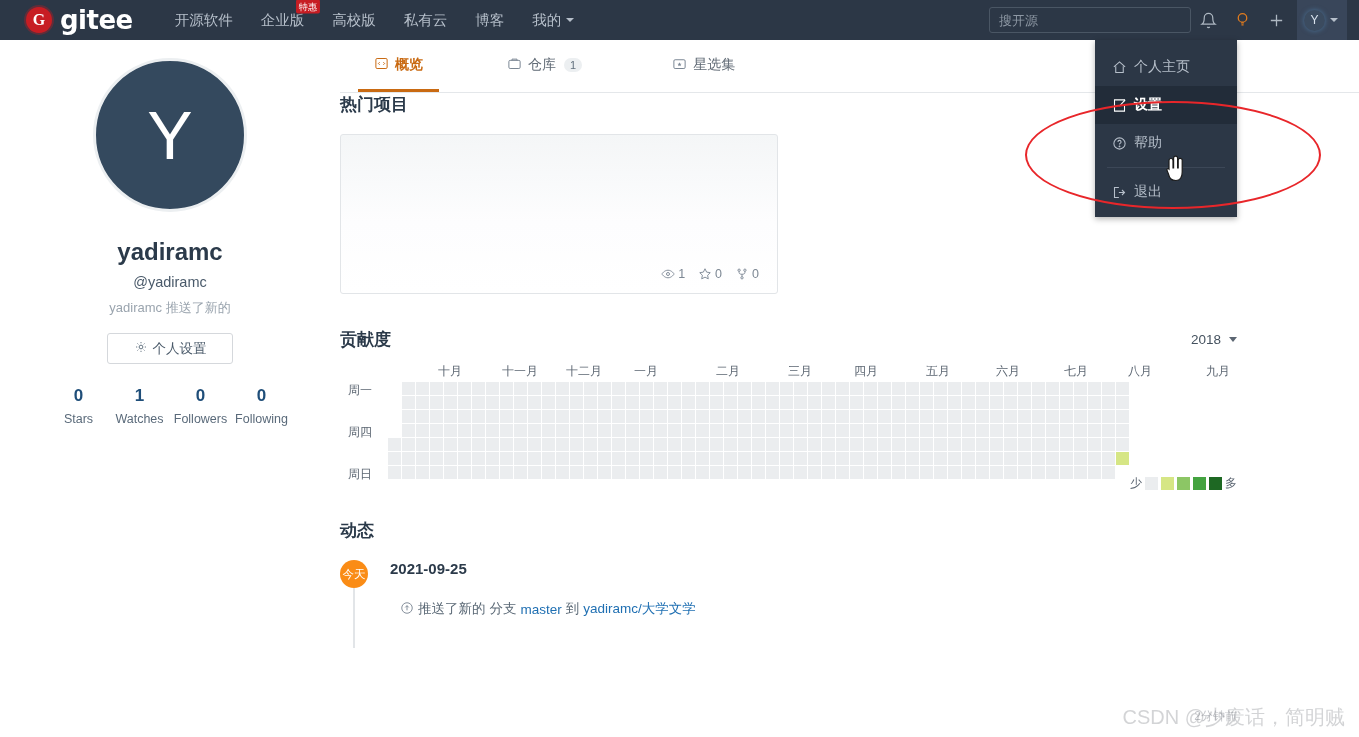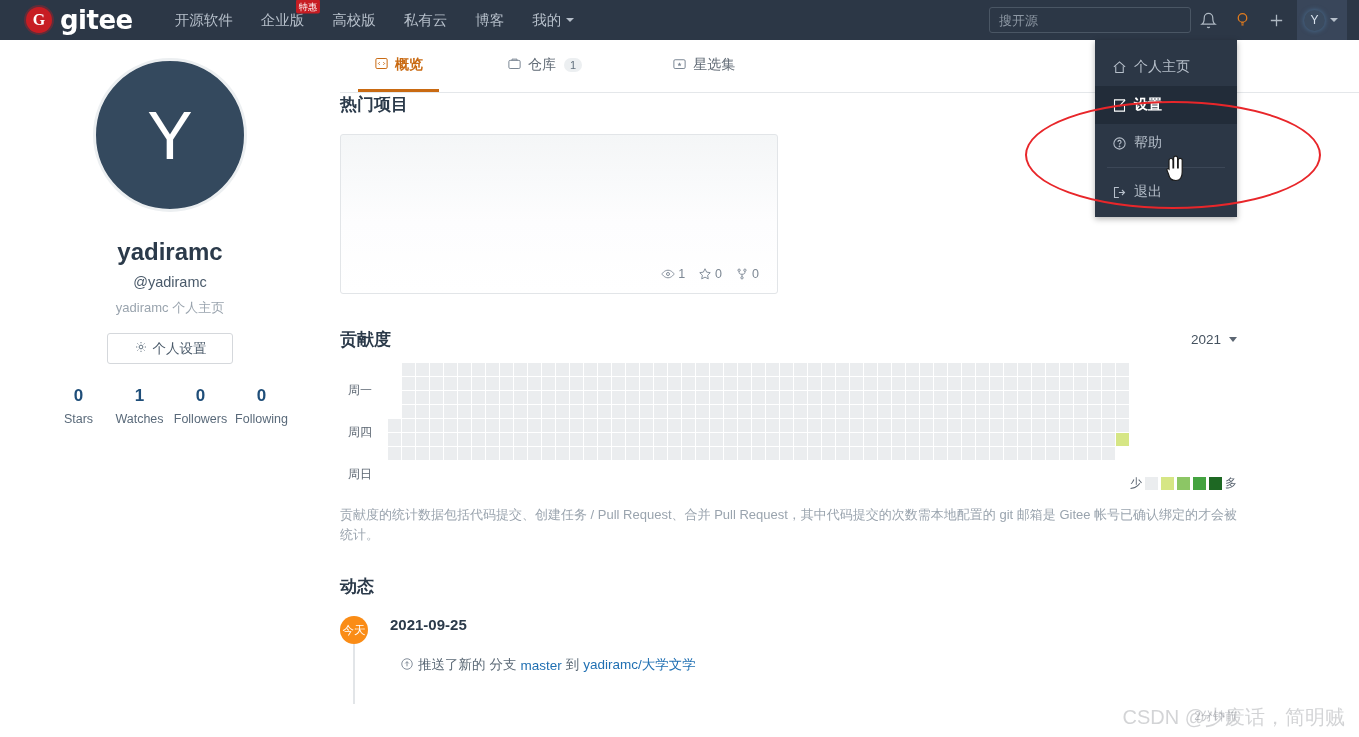--- a/index.html
+++ b/index.html
@@ -356,21 +356,21 @@
         </svg>
       </span>
       <span>退出</span>
     </div>
   </div>
 
   <div class="profile">
     <div class="avatar-lg">Y</div>
     <div class="pname">yadiramc</div>
     <div class="plogin">@yadiramc</div>
-    <div class="pbio">yadiramc 个人主页</div>
+    <div class="pbio">yadiramc 推送了新的</div>
     <div class="pbtn">
       <span>
         <svg width="14" height="14" viewBox="0 0 24 24" fill="none" stroke="#5a6a7a" stroke-width="1.6">
           <circle cx="12" cy="12" r="3.2"></circle>
           <path d="M12 3.5v2M12 18.5v2M3.5 12h2M18.5 12h2M6 6l1.4 1.4M16.6 16.6L18 18M18 6l-1.4 1.4M7.4 16.6L6 18"></path>
         </svg>
       </span>
       <span>个人设置</span>
     </div>
     <div class="stats">
@@ -451,26 +451,40 @@
             </svg>
           <em style="font-style:normal">0</em>
         </span>
       </div>
     </div>
 
     <div class="contrib">
       <div class="contrib-head">
         <div class="sect-title">贡献度</div>
         <div class="year-sel">
-          <span>2021</span>
+          <span>2018</span>
           <i class="caret2"></i>
         </div>
       </div>
 
       <div class="cal-wrap">
+        <div class="months" id="months">
+            <span style="left: 50px;">十月</span>
+            <span style="left: 114px;">十一月</span>
+            <span style="left: 178px;">十二月</span>
+            <span style="left: 246px;">一月</span>
+            <span style="left: 328px;">二月</span>
+            <span style="left: 400px;">三月</span>
+            <span style="left: 466px;">四月</span>
+            <span style="left: 538px;">五月</span>
+            <span style="left: 608px;">六月</span>
+            <span style="left: 676px;">七月</span>
+            <span style="left: 740px;">八月</span>
+            <span style="left: 818px;">九月</span>
+          </div>
         <div class="wdays">
           <span class="wday" style="top:0px">周一</span>
           <span class="wday" style="top:42px">周四</span>
           <span class="wday" style="top:84px">周日</span>
         </div>
         <div class="grid-row" id="grid">
             <div class="col">
               <div class="cell empty"></div>
               <div class="cell empty"></div>
               <div class="cell empty"></div>
@@ -953,21 +967,20 @@
           <i style="background: rgb(235, 237, 239);"></i>
           <i style="background: rgb(214, 230, 133);"></i>
           <i style="background: rgb(140, 198, 101);"></i>
           <i style="background: rgb(68, 163, 64);"></i>
           <i style="background: rgb(30, 104, 35);"></i>
           <span>多</span>
         </div>
       </div>
 
 
-      <div class="cnote">贡献度的统计数据包括代码提交、创建任务 / Pull Request、合并 Pull Request，其中代码提交的次数需本地配置的 git 邮箱是 Gitee 帐号已确认绑定的才会被统计。</div>
     </div>
 
     <div class="activity">
       <div class="sect-title">动态</div>
       <div class="act-row">
         <div class="act-badge">今天</div>
         <div class="act-line"></div>
         <div class="act-date">2021-09-25</div>
       </div>
       <div class="act-detail">

